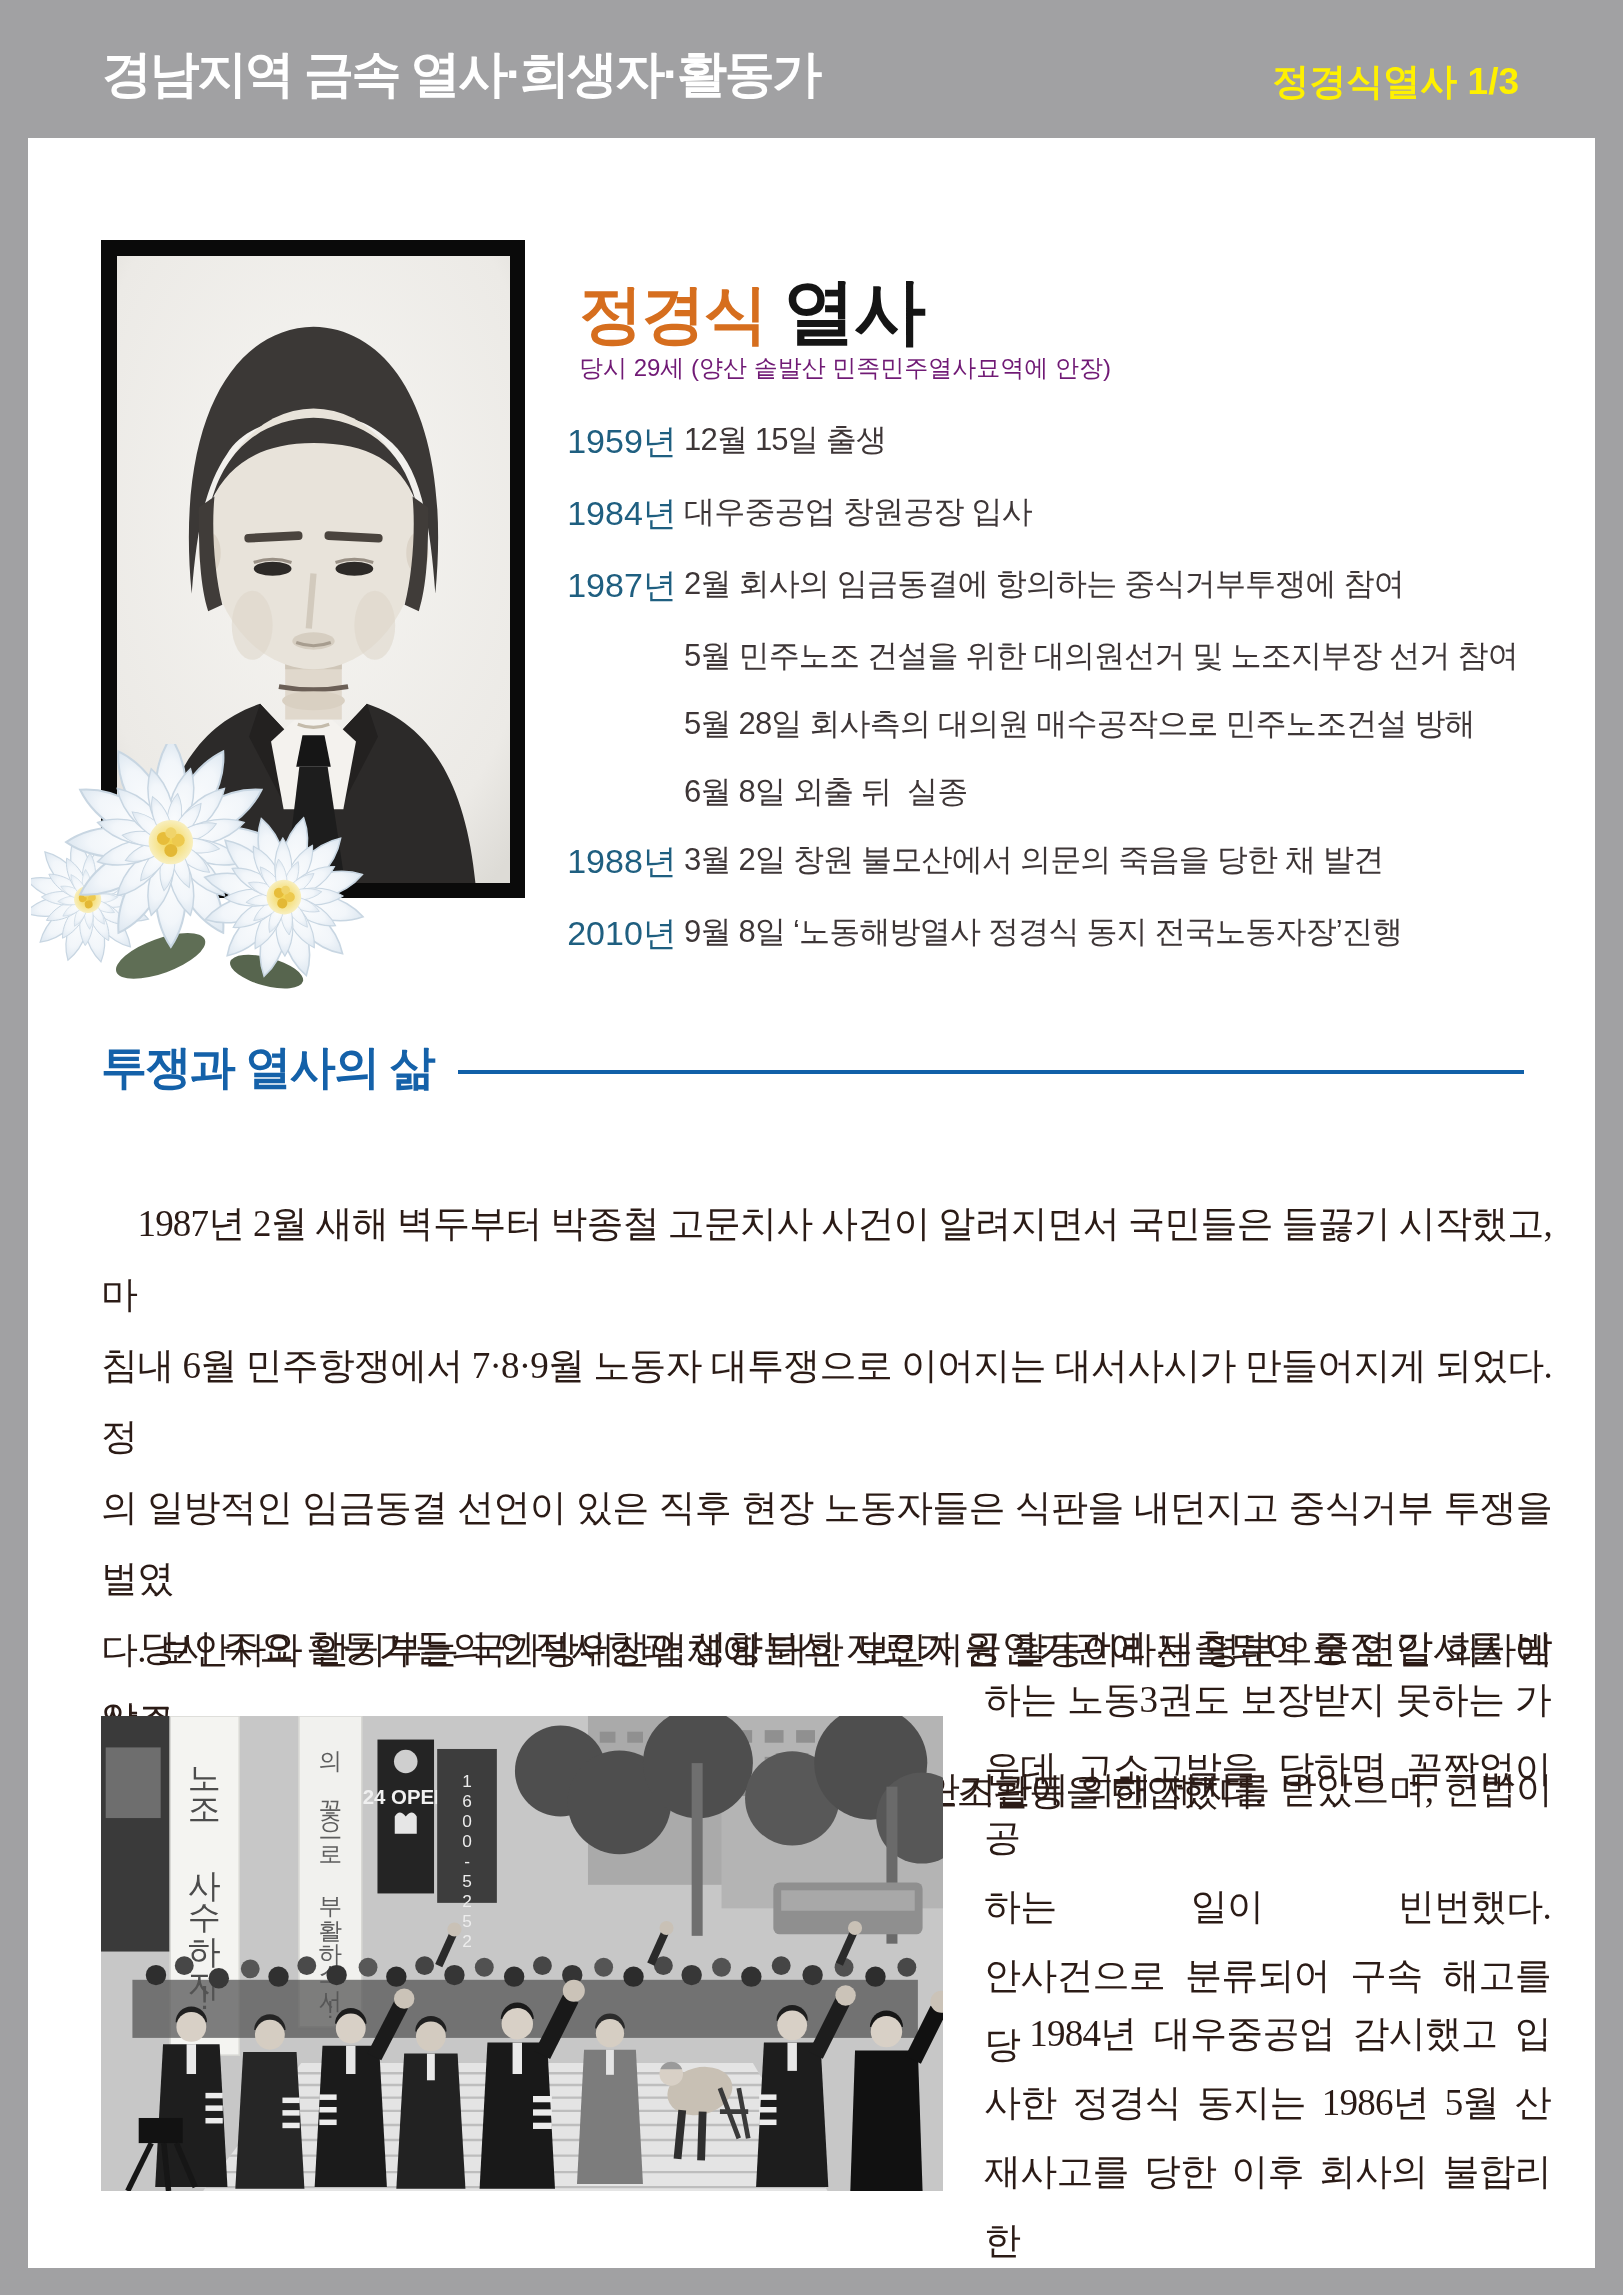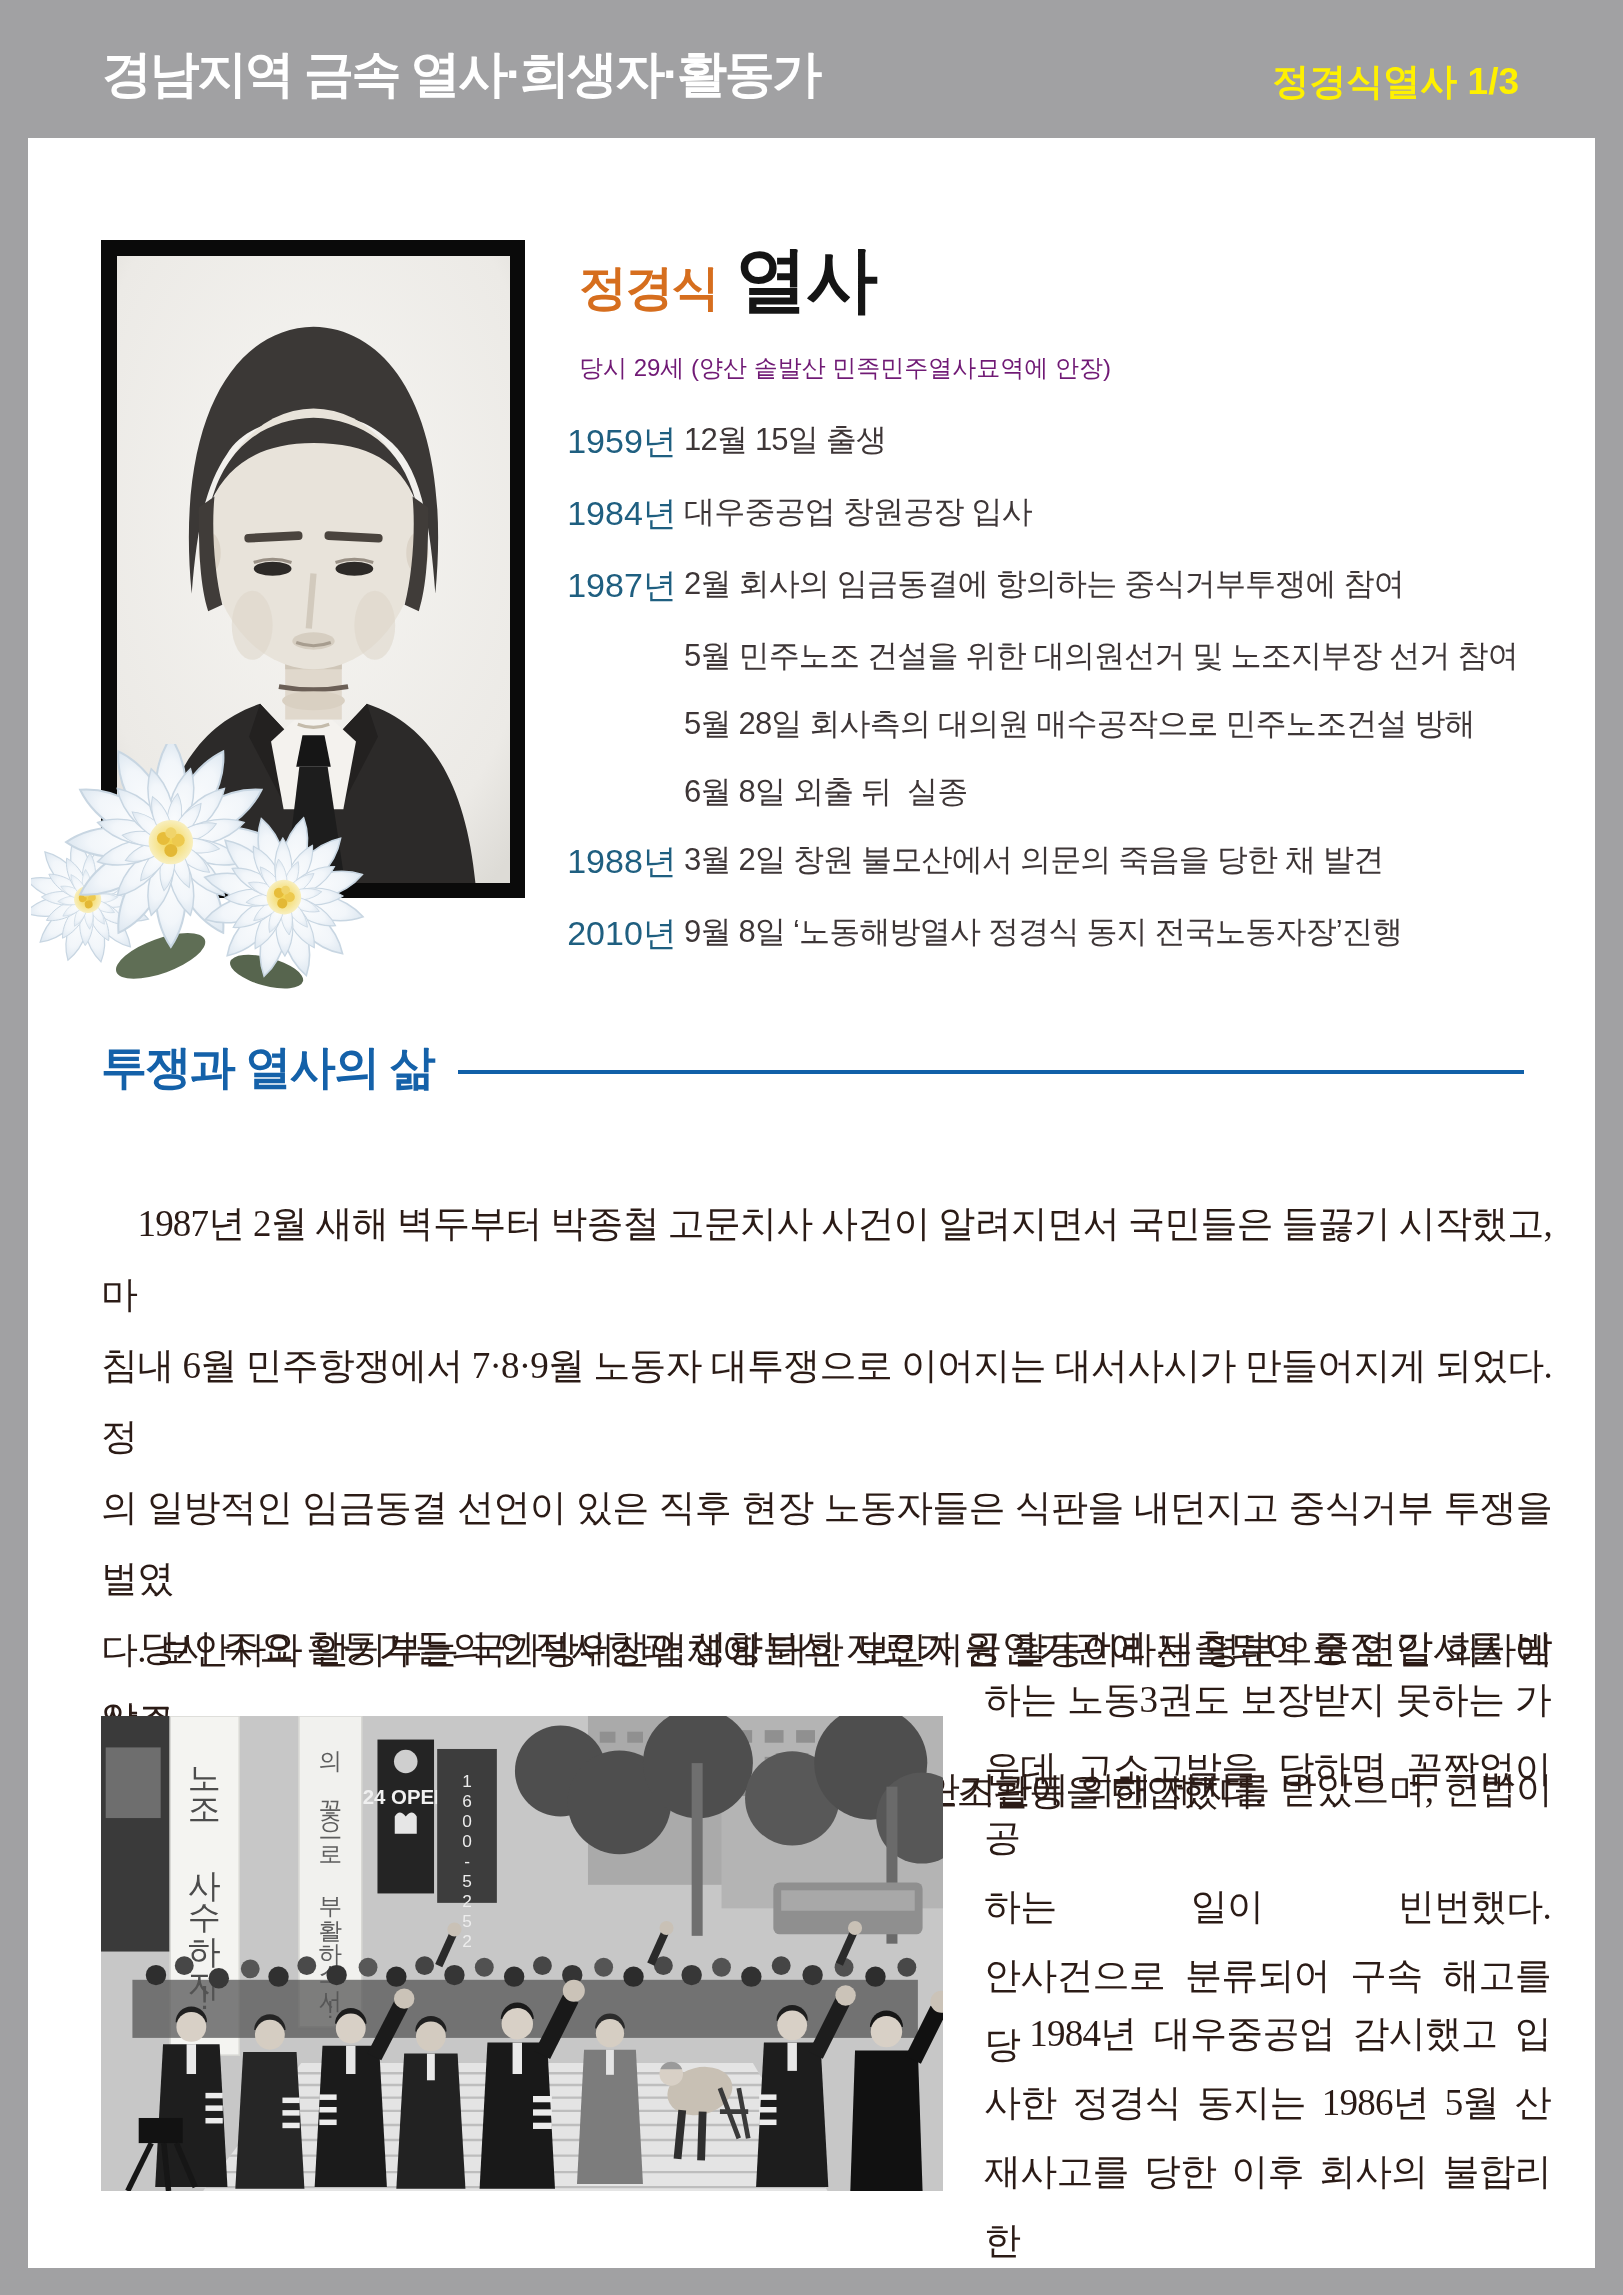--- a/index.html
+++ b/index.html
@@ -11,22 +11,22 @@
   .hdr-title{position:absolute;left:102px;top:41px;font-size:50px;font-weight:bold;color:#ffffff;letter-spacing:-2.4px;white-space:nowrap;}
   .hdr-label{position:absolute;right:104px;top:57px;font-size:37px;font-weight:bold;color:#fff100;white-space:nowrap;}
 
   
   .portrait{position:absolute;left:101px;top:240px;width:424px;height:658px;background:#0a0a0a;padding:0;z-index:2;}
   .portrait svg{position:absolute;left:15.7px;top:15.7px;width:393px;height:627px;}
   .flowers{position:absolute;left:31px;top:744px;width:377px;height:259px;z-index:5;}
 
   
   .title-row{position:absolute;left:579px;top:232px;display:flex;gap:17.3px;align-items:baseline;white-space:nowrap;}
-  .title-name{font-size:48px;font-weight:bold;color:#d66e1e;letter-spacing:-1.6px;}
-  .title-hono{font-size:72px;font-weight:bold;color:#151515;letter-spacing:-1.6px;}
+  .title-name{font-size:64px;font-weight:bold;color:#d66e1e;letter-spacing:-1.6px;}
+  .title-hono{font-size:72px;font-weight:bold;color:#151515;letter-spacing:-1.6px;margin-top:32px;}
   .subtitle{position:absolute;left:579px;top:352px;font-size:24px;color:#701a75;white-space:nowrap;}
 
   .timeline{position:absolute;left:560px;top:419px;text-align:center;}
   .tl-row{display:flex;margin-bottom:26px;}
   .tl-year{display:inline-block;width:124px;font-size:34px;color:#1f5f80;white-space:pre;}
   .tl-text{font-size:31px;color:#3e3637;white-space:pre;letter-spacing:-0.8px;}
 
   
   .s-heading{position:absolute;left:101px;top:1021px;width:1423px;display:flex;align-items:center;margin-top:16px;}
   .s-heading-text{font-size:46px;font-weight:bold;color:#1461a9;letter-spacing:-1.6px;white-space:nowrap;}

